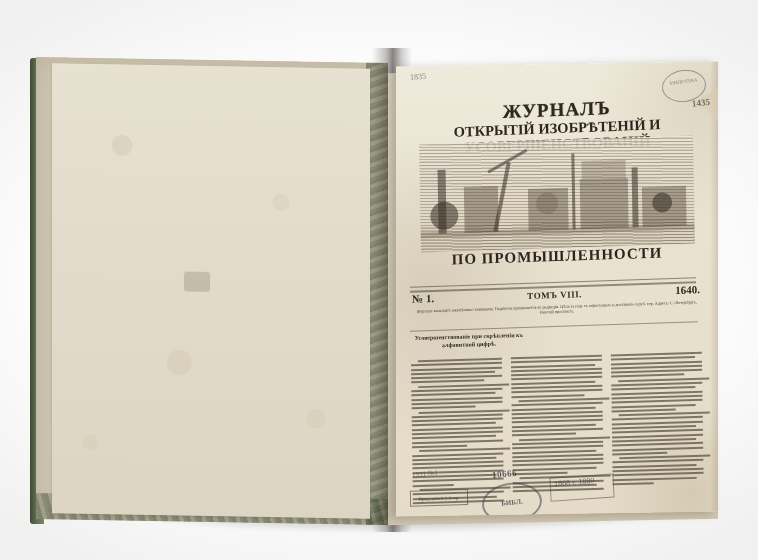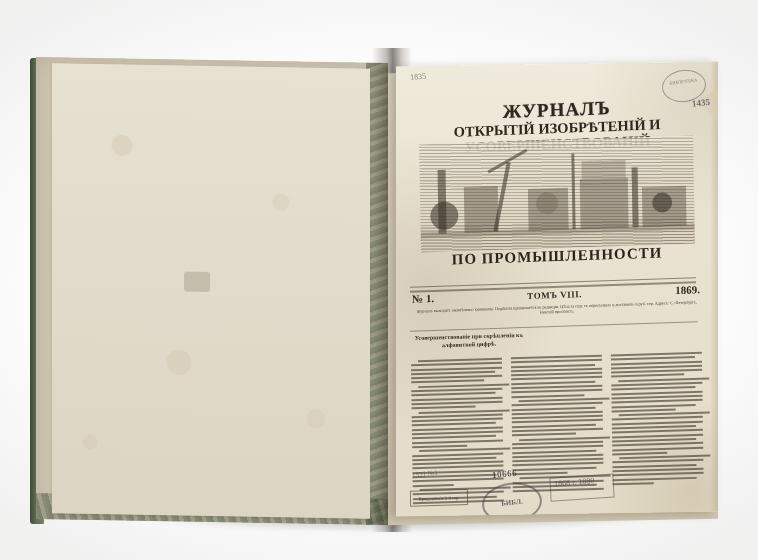--- a/index.html
+++ b/index.html
@@ -515,21 +515,21 @@
 
         <div class="mast-sub">ПО ПРОМЫШЛЕННОСТИ</div>
       </div>
 
       <div class="mast-rule"></div>
       <div class="mast-rule mast-rule2"></div>
 
       <div class="issue-line">
         <span>№ 1.</span>
         <span class="issue-vol">ТОМЪ VIII.</span>
-        <span>1869.</span>
+        <span>1640.</span>
       </div>
 
       <div class="imprint">Журналъ выходитъ ежемѣсячно книжками. Подписка принимается въ редакціи. Цѣна за годъ съ пересылкою и доставкою 6 руб. сер. Адресъ: С.-Петербургъ, Невскій проспектъ.</div>
       <div class="imprint-rule"></div>
 
       <div class="article-title">Усовершенствованіе при скрѣпленіи къ алфавитной цифрѣ.</div>
 
       <div class="columns">
         <div class="col">
           <div class="tl i s92"></div>

